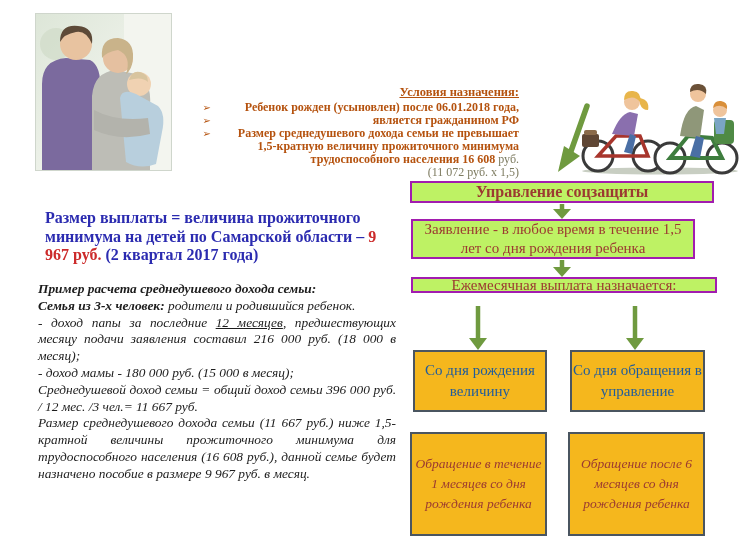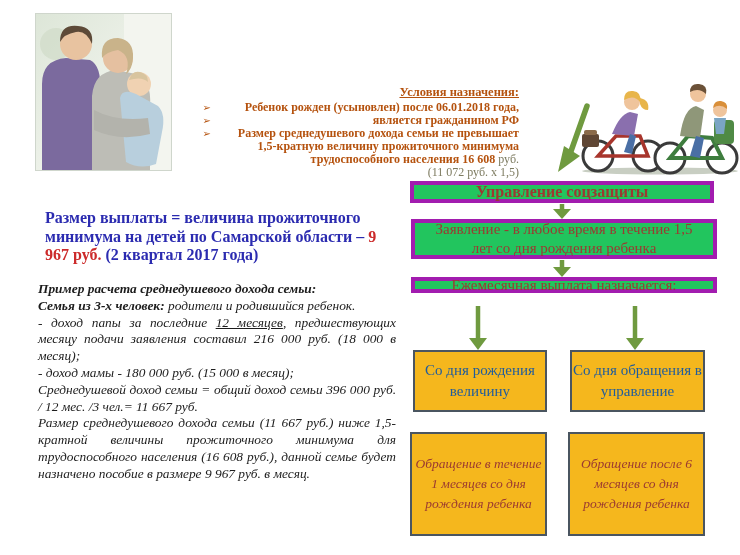--- a/index.html
+++ b/index.html
@@ -54,28 +54,28 @@
   }
   .example .b { font-weight: bold; }
   .example .u { text-decoration: underline; }
   
   .fbox {
     position: absolute; display: flex;
     align-items: center; justify-content: center;
     text-align: center;
   }
   .green-box {
-    background: #22c55e; border: 4px solid #a21caf; color: #9b3a31;
+    background: #bef264; border: 2px solid #a21caf; color: #9b3a31;
   }
   .orange-box {
     background: #f5b71d; border: 2px solid #4a5560;
   }
   .box1 { left: 410px; top: 181px; width: 304px; height: 22px;
           font-weight: bold; font-size: 16px; }
-  .box2 { left: 411px; top: 219px; width: 306px; height: 40px;
+  .box2 { left: 411px; top: 219px; width: 284px; height: 40px;
           font-size: 15px; line-height: 19px; padding: 0 10px; }
   .box3 { left: 411px; top: 277px; width: 306px; height: 16px;
           font-size: 15px; }
   .box4 { left: 413px; top: 350px; width: 134px; height: 62px;
           color: #1f5c9d; font-size: 15px; line-height: 1.4; }
   .box5 { left: 570px; top: 350px; width: 135px; height: 62px;
           color: #1f5c9d; font-size: 15px; line-height: 1.4; }
   .box6 { left: 410px; top: 432px; width: 137px; height: 104px;
           color: #9b3a31; font-style: italic; font-size: 13.5px; line-height: 1.5; }
   .box7 { left: 568px; top: 432px; width: 137px; height: 104px;

